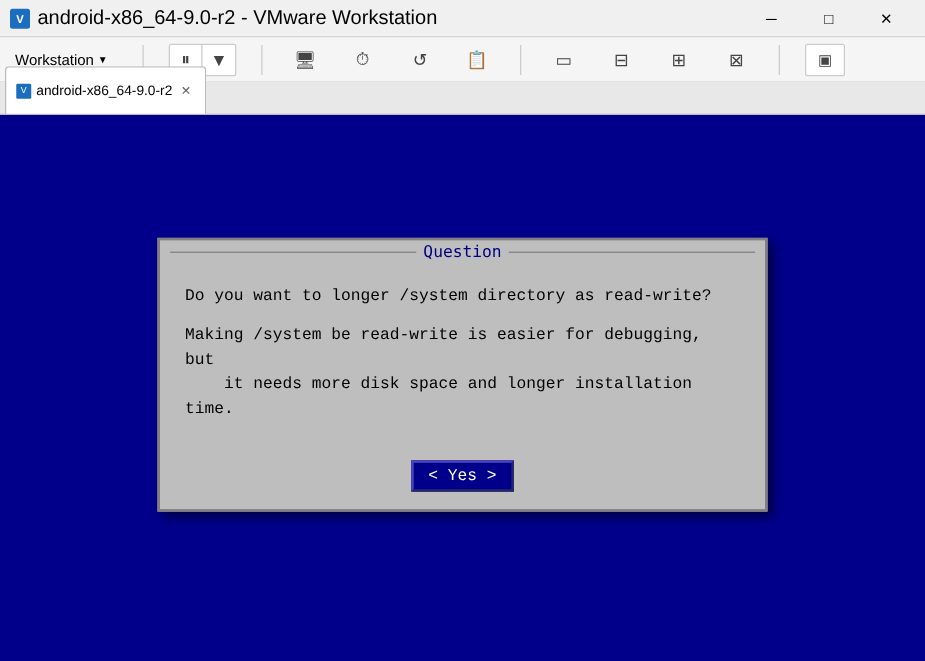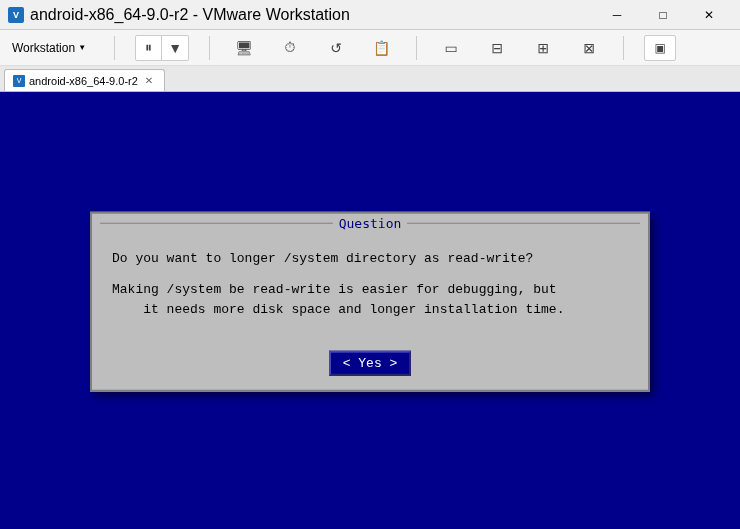--- a/index.html
+++ b/index.html
@@ -137,21 +137,21 @@
       border-bottom: 1px solid #bbb;
       display: flex;
       align-items: flex-end;
       padding: 0 4px;
     }
     .tab {
       display: flex;
       align-items: center;
       gap: 4px;
       padding: 0 8px;
-      height: 22px;
+      height: 38px;
       background: #fff;
       border: 1px solid #bbb;
       border-bottom: none;
       border-radius: 3px 3px 0 0;
       cursor: pointer;
       font-size: 11px;
       color: #000;
     }
     .tab-icon {
       width: 12px;
@@ -185,21 +185,21 @@
       align-items: center;
       justify-content: center;
     }
 
     
     #dialog {
       position: absolute;
       top: 50%;
       left: 50%;
       transform: translate(-50%, -55%);
-      width: 560px;
+      width: 488px;
       background: #bebebe;
       border: 2px solid #808080;
       box-shadow: 4px 4px 8px rgba(0,0,0,0.5);
     }
     #dialog-title-bar {
       display: flex;
       align-items: center;
       justify-content: center;
       padding: 2px 8px;
       position: relative;

